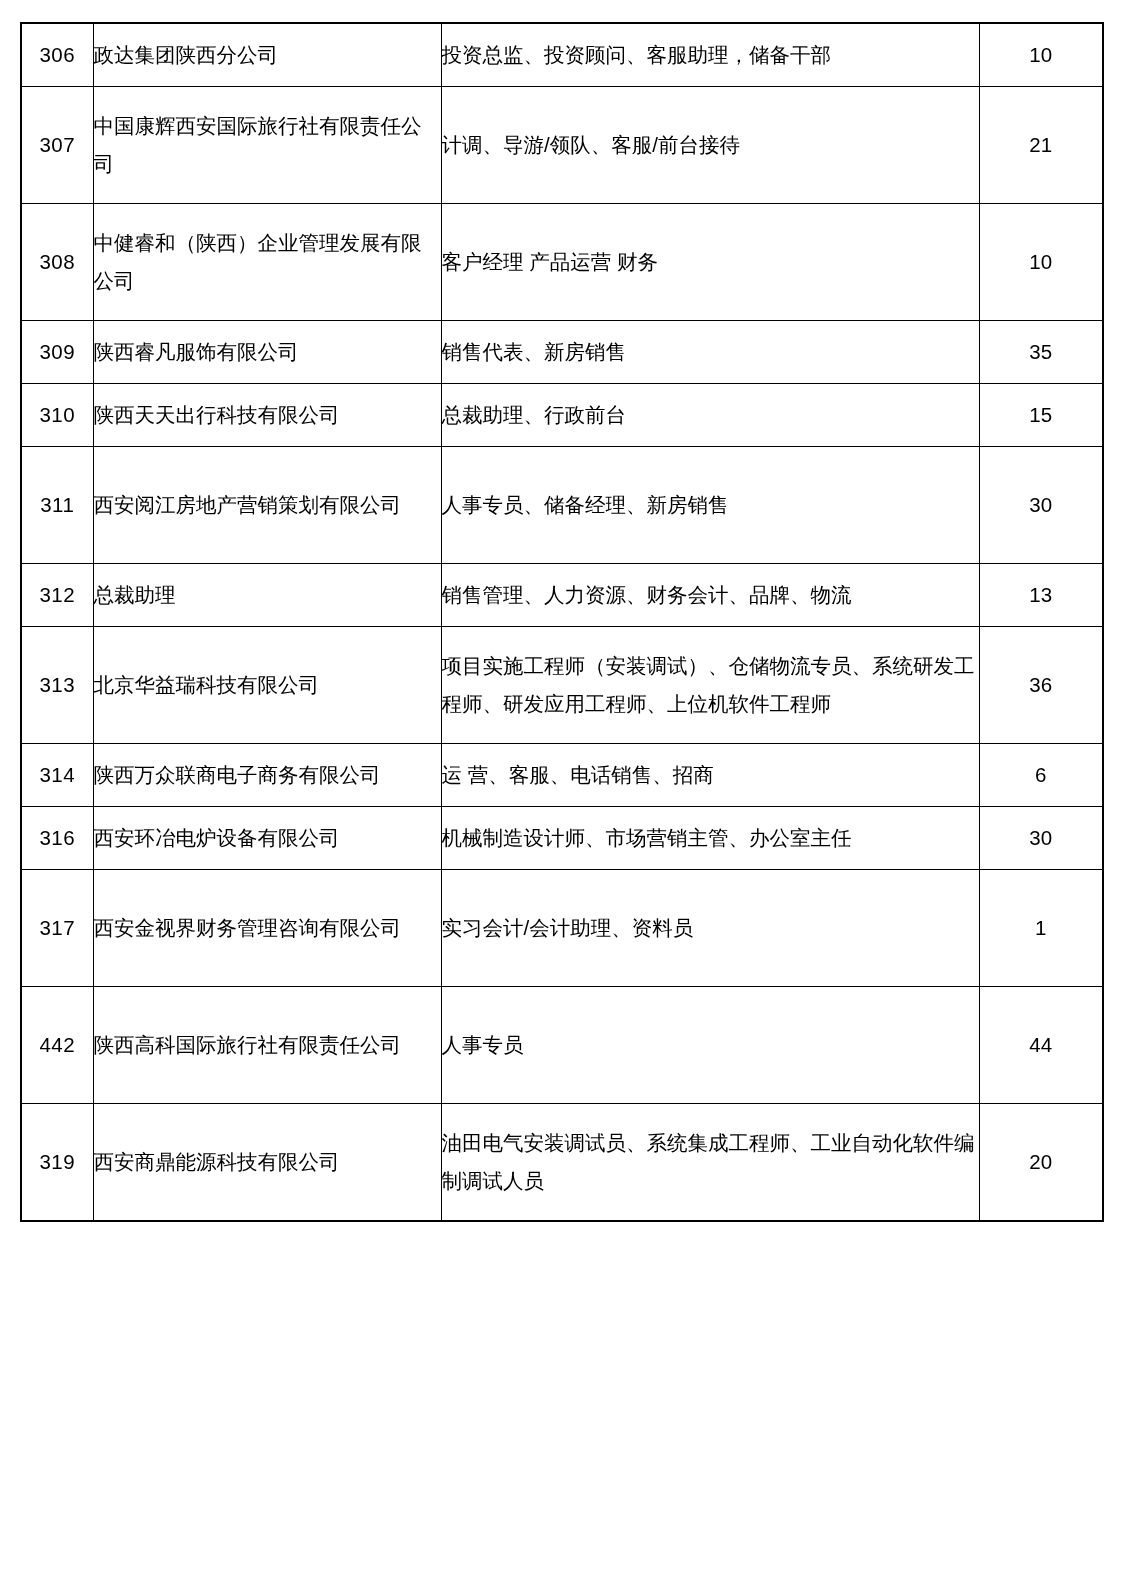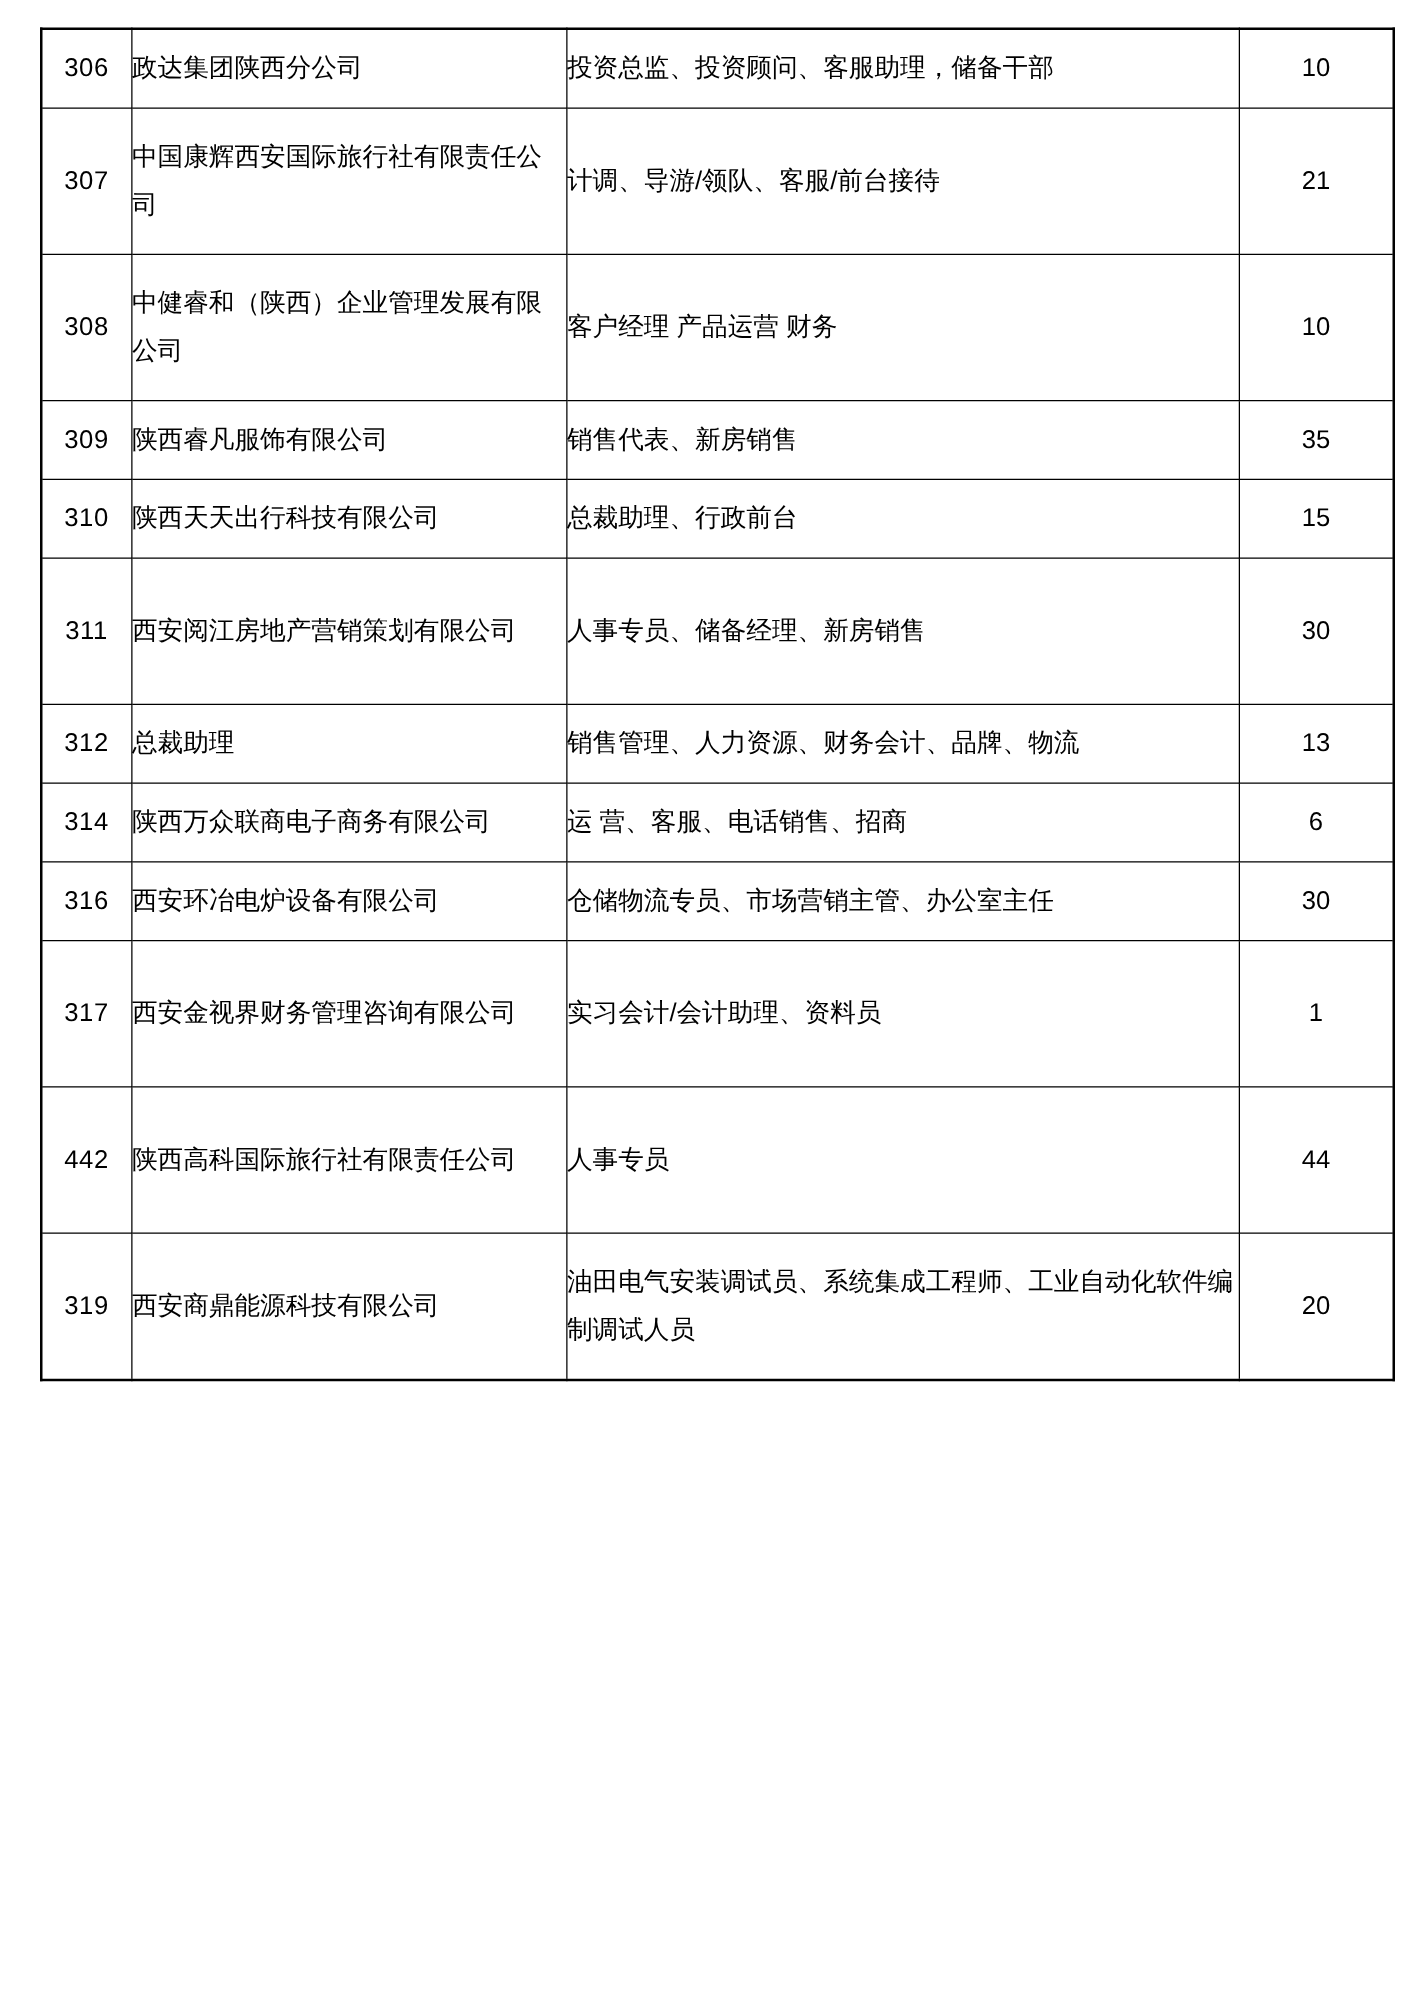--- a/index.html
+++ b/index.html
@@ -11,21 +11,21 @@
     width: 1122px;
     height: 1593px;
     font-family: "Liberation Sans", sans-serif;
     color: #000000;
   }
   .page {
     position: relative;
     width: 1122px;
     height: 1593px;
     box-sizing: border-box;
-    padding: 22px 20px 0 32px;
+    padding: 22px 20px 0 20px;
   }
   table.jobs {
     width: 1082px;
     border-collapse: collapse;
     table-layout: fixed;
     border: 2px solid #000;
   }
   table.jobs col.c-index { width: 72px; }
   table.jobs col.c-company { width: 348px; }
   table.jobs col.c-positions { width: 538px; }
@@ -139,37 +139,47 @@
         <tr class="h1">
           <td class="cell-index">312</td>
           <td class="cell-company">
             <span class="txt">总裁助理</span>
           </td>
           <td class="cell-positions">
             <span class="txt">销售管理、人力资源、财务会计、品牌、物流</span>
           </td>
           <td class="cell-count">13</td>
         </tr>
+        <tr class="h2">
+          <td class="cell-index">313</td>
+          <td class="cell-company">
+            <span class="txt">北京华益瑞科技有限公司</span>
+          </td>
+          <td class="cell-positions">
+            <span class="txt">项目实施工程师（安装调试）、仓储物流专员、系统研发工程师、研发应用工程师、上位机软件工程师</span>
+          </td>
+          <td class="cell-count">36</td>
+        </tr>
         <tr class="h1">
           <td class="cell-index">314</td>
           <td class="cell-company">
             <span class="txt">陕西万众联商电子商务有限公司</span>
           </td>
           <td class="cell-positions">
             <span class="txt"> 运 营、客服、电话销售、招商</span>
           </td>
           <td class="cell-count">6</td>
         </tr>
         <tr class="h1">
           <td class="cell-index">316</td>
           <td class="cell-company">
             <span class="txt">西安环冶电炉设备有限公司</span>
           </td>
           <td class="cell-positions">
-            <span class="txt">仓储物流专员、市场营销主管、办公室主任</span>
+            <span class="txt">机械制造设计师、市场营销主管、办公室主任</span>
           </td>
           <td class="cell-count">30</td>
         </tr>
         <tr class="h2">
           <td class="cell-index">317</td>
           <td class="cell-company">
             <span class="txt">西安金视界财务管理咨询有限公司</span>
           </td>
           <td class="cell-positions">
             <span class="txt">实习会计/会计助理、资料员</span>

